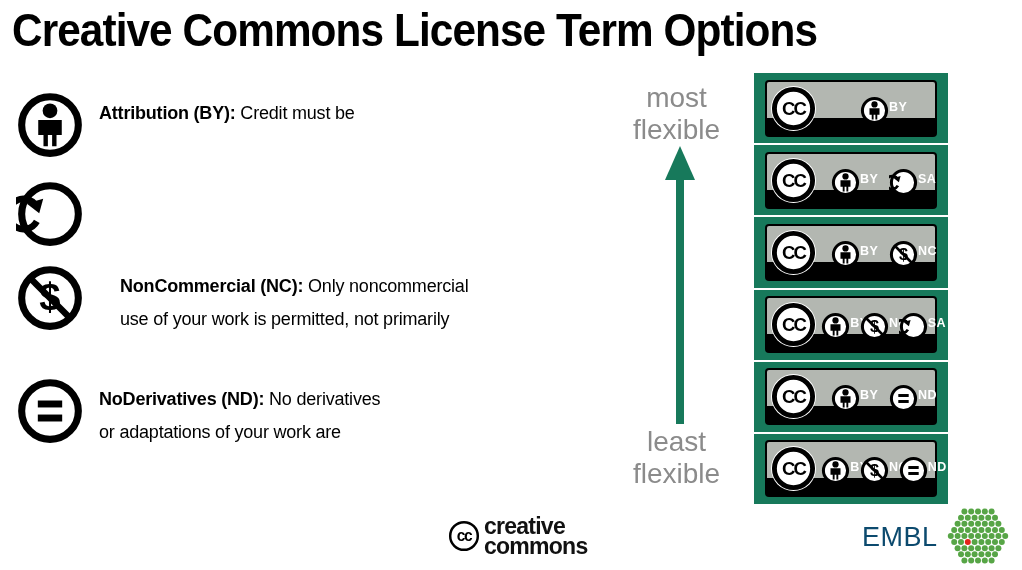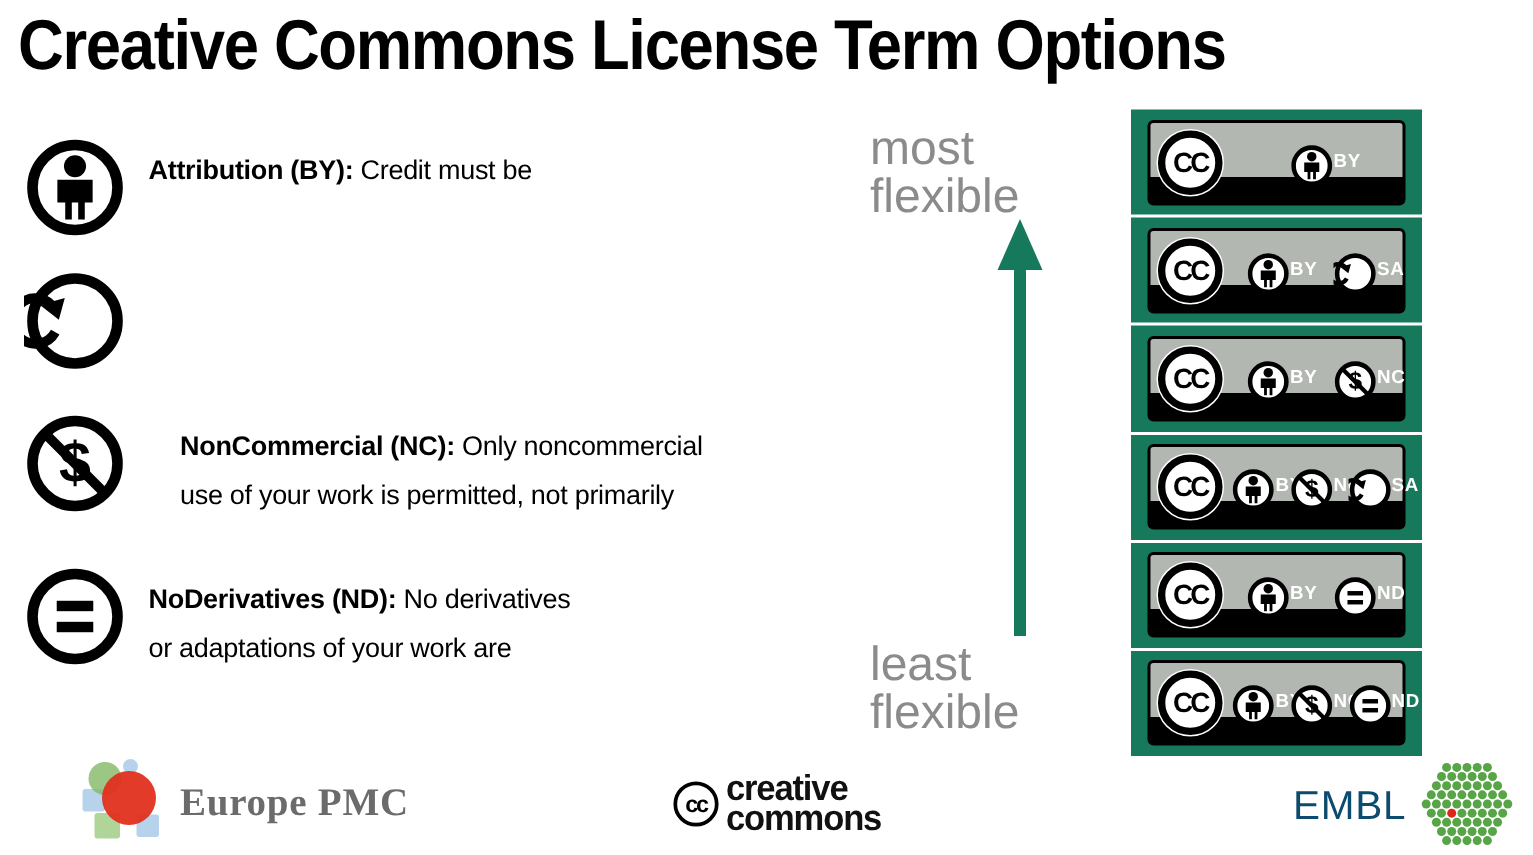--- a/index.html
+++ b/index.html
@@ -5,28 +5,28 @@
   html,body{margin:0;padding:0;background:#fff;}
   .slide{position:relative;width:1022px;height:570px;background:#fff;overflow:hidden;
          font-family:"Liberation Sans", sans-serif;color:#000;padding-left:12px;}
   
   .title{position:absolute;left:12px;top:2px;margin:0;font-size:47px;font-weight:700;
          letter-spacing:-1px;transform:scaleX(.9);transform-origin:left top;white-space:nowrap;}
   
   .term-item{position:absolute;left:16px;display:flex;gap:15px;}
   .term-item:nth-child(1){top:91px;}
   .term-item:nth-child(2){top:180px;}
-  .term-item:nth-child(3){top:275px;gap:36px;}
+  .term-item:nth-child(3){top:264px;gap:36px;}
   .term-item:nth-child(4){top:377px;}
   .term-icon{width:68px;height:68px;flex:0 0 68px;}
   .term-text{margin-top:6px;font-size:18px;line-height:33px;letter-spacing:-0.2px;}
   .term-lead{font-weight:700;}
   
-  .scale-label{position:absolute;left:580px;width:145px;text-align:left;
-               font-size:32px;line-height:32px;color:var(--scale-gray,#8b8b8b);}
+  .scale-label{position:absolute;left:604px;width:145px;text-align:center;
+               font-size:28px;line-height:32px;color:var(--scale-gray,#8b8b8b);}
   .scale-most{top:82px;}
   .scale-least{top:426px;}
   .arrow{position:absolute;left:662px;top:146px;}
   .arrow polygon,.arrow rect{fill:var(--green,#17795B);}
   
   .license-column{position:absolute;left:754px;top:73px;width:194px;height:431px;
                   display:flex;flex-direction:column;gap:2px;}
   .license-cell{flex:1;background:var(--green,#17795B);display:flex;align-items:center;justify-content:center;}
   .badge{position:relative;width:172px;height:57px;background:#000;border-radius:4px;
          display:flex;padding:0 2px;box-sizing:border-box;}
@@ -316,31 +316,20 @@
                   <rect x="-8.6" y="2.5" width="17.2" height="4.9" fill="#000"></rect>
                 </svg>
               </div>
               <div class="blabel">ND</div>
             </div>
           </div>
         </div>
       </div>
     </div>
 
-  <div class="epmc">
-    <div class="epmc-mark">
-      <span class="epmc-sq" style="left:0;top:20px;width:15px;height:15px;background:#A9CBE8;opacity:.85"></span>
-      <span style="left:4px;top:2px;width:22px;height:22px;border-radius:50%;background:#83B865;opacity:.8"></span>
-      <span style="left:27px;top:0;width:10px;height:10px;border-radius:50%;background:#A9CBE8;opacity:.85"></span>
-      <span class="epmc-sq" style="left:8px;top:36px;width:17px;height:17px;background:#9CCB7E;opacity:.8"></span>
-      <span class="epmc-sq" style="left:36px;top:37px;width:15px;height:15px;background:#A9CBE8;opacity:.85"></span>
-      <span style="left:13px;top:8px;width:36px;height:36px;border-radius:50%;background:#E0301E;opacity:.95"></span>
-    </div>
-    <span class="epmc-text">Europe PMC</span>
-  </div>
 
   <div class="ccf">
     <span id="ccf-icon" style="display:flex">
         <svg width="34" height="34" viewBox="-24 -24 48 48">
           <circle r="23" fill="#fff"></circle>
           <circle r="19.5" fill="#fff" stroke="#000" stroke-width="3.5"></circle>
           <text y="7.5" text-anchor="middle" font-family="Liberation Sans, sans-serif" font-weight="bold" font-size="22" letter-spacing="-2" fill="#000">cc</text>
         </svg>
       </span>
     <div class="ccf-text">

